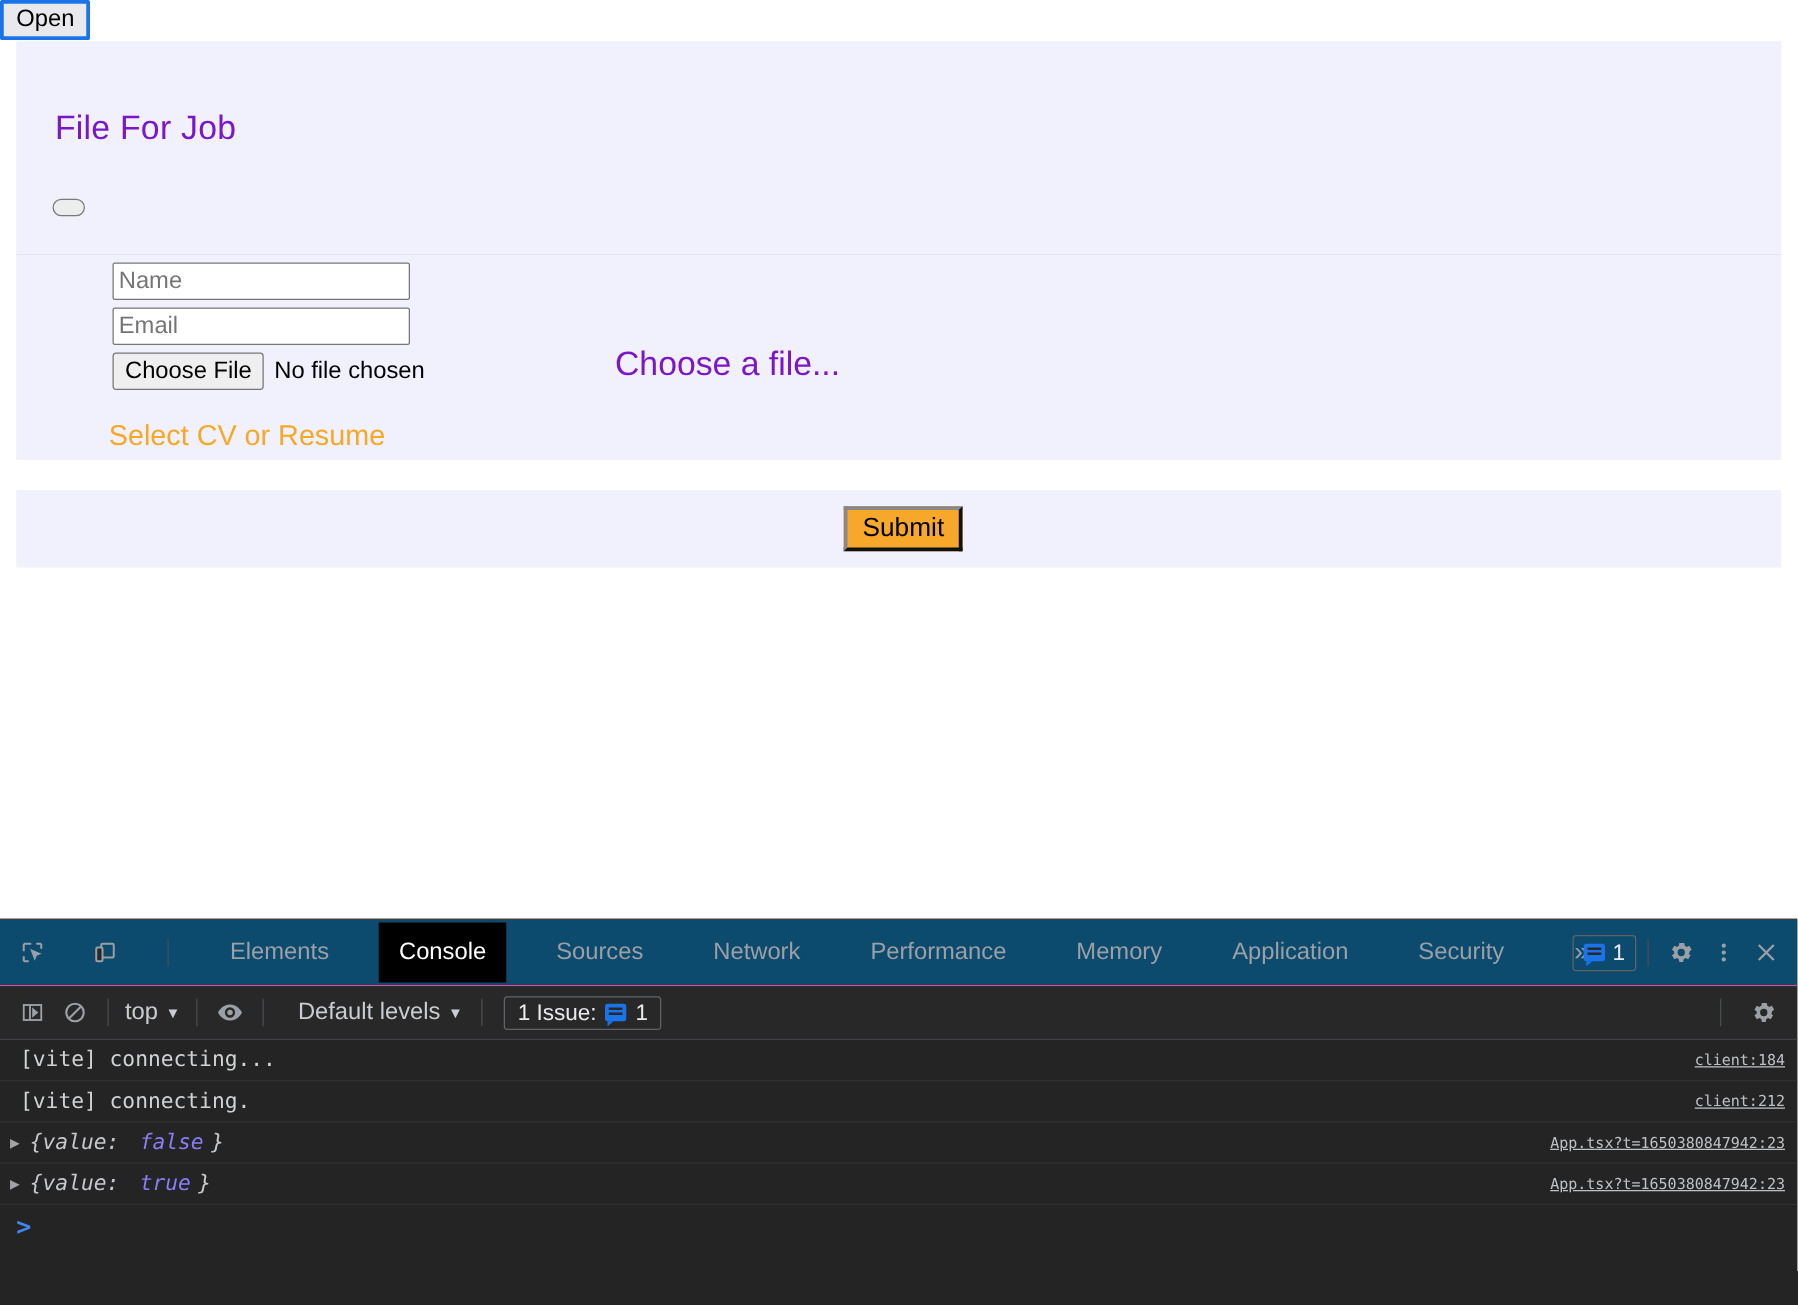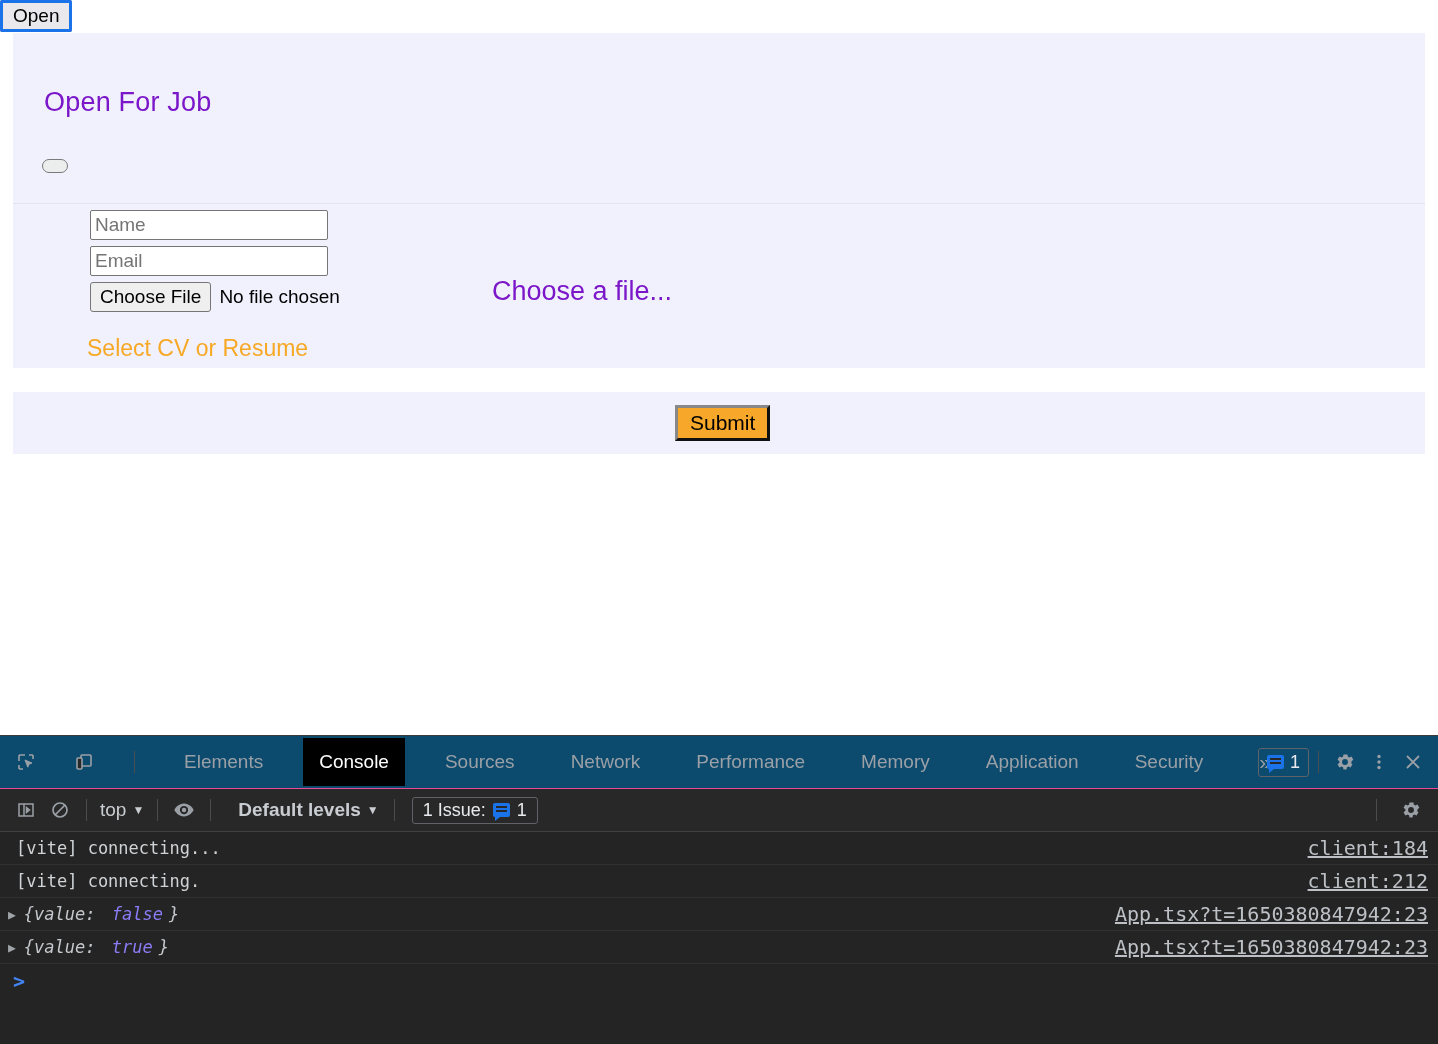--- a/index.html
+++ b/index.html
@@ -288,21 +288,20 @@
     padding: 0 8px;
     box-sizing: border-box;
   }
   .filter-input::placeholder { color: #80868b; opacity: 1; }
   .levels-select {
     font-size: 19px; color: #c9cdd1;
     background: none; border: none;
     display: flex; align-items: center; gap: 6px;
     margin-left: 12px;
     font-family: "Liberation Sans", sans-serif;
-    font-weight: bold;
   }
   .issue-pill {
     display: flex; align-items: center; gap: 7px;
     border: 1px solid #5f6368;
     border-radius: 3px;
     padding: 2px 10px;
     margin-left: 8px;
     font-size: 18px;
     color: #e8eaed;
     background: transparent;
@@ -348,21 +347,21 @@
     color: #c5c8cc;
     font-family: "DejaVu Sans Mono", monospace;
   }
   .obj-val {
     font-style: italic;
     color: #8a7df7;
     font-family: "DejaVu Sans Mono", monospace;
   }
   .log-src {
     font-family: "DejaVu Sans Mono", monospace;
-    font-size: 20px;
+    font-size: 12px;
     color: #bdc1c6;
     text-decoration: underline;
   }
   .prompt-row {
     display: flex;
     align-items: center;
     height: 34px;
     padding-left: 13px;
   }
   .prompt-caret {
@@ -375,21 +374,21 @@
 </head>
 <body>
 
 <div class="page-area">
 
   <button class="open-btn">Open</button>
 
   <div class="modal">
 
     <div class="modal-header">
-      <div class="modal-title">Open For Job</div>
+      <div class="modal-title">File For Job</div>
       <button class="pill-btn"></button>
     </div>
 
     <div class="modal-divider"></div>
 
     <div class="modal-body">
       <input class="txt-input" id="name-input" type="text" placeholder="Name" style="">
       <input class="txt-input" id="email-input" type="text" placeholder="Email" style="">
 
       <div class="file-row">

